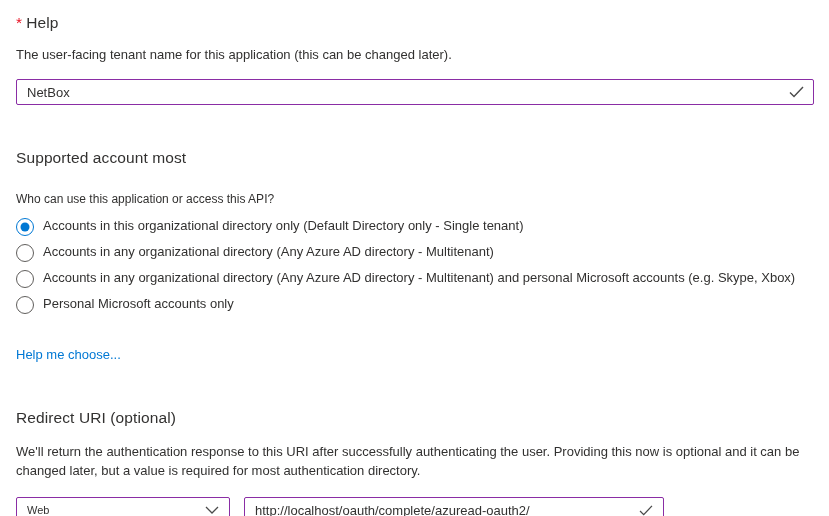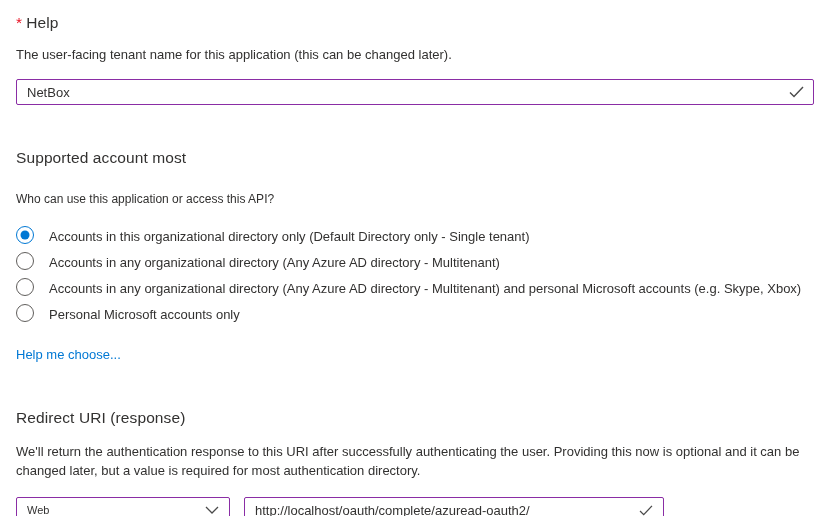--- a/index.html
+++ b/index.html
@@ -68,24 +68,23 @@
   
   #name-heading{margin-top:2px;}
   #name-desc{margin-top:13px;}
   #name-input-box{margin-top:15px;width:798px;}
   
   #account-heading{margin-top:44px;}
   #account-question{margin-top:23px;font-size:12px;}
   .radio-group{margin-top:9px;}
   .radio-row{
     display:flex;
-    align-items:flex-end;
+    align-items:flex-start;
     height:26px;
     cursor:pointer;
-    gap:6px;
   }
   .radio-circle{
     width:18px;height:18px;
     border-radius:50%;
     border:1px solid var(--radio-unselected-border);
     background:#fff;
     flex:0 0 18px;
     position:relative;
   }
   .radio-row.selected .radio-circle{border-color:var(--radio-selected);}
@@ -179,21 +178,21 @@
   </label>
   <label class="radio-row">
     <span class="radio-circle"></span>
     <span class="radio-label">Personal Microsoft accounts only</span>
   </label>
 </div>
 
 <a id="help-link">Help me choose...</a>
 
 
-<div class="section-title" id="redirect-heading">Redirect URI (response)</div>
+<div class="section-title" id="redirect-heading">Redirect URI (optional)</div>
 
 <div class="desc" id="redirect-desc">We'll return the authentication response to this URI after successfully authenticating the user. Providing this now is optional and it can be changed later, but a value is required for most authentication directory.</div>
 
 <div class="uri-row">
   <div id="platform-dropdown">
     <span class="dd-value">Web</span>
     <span class="box-glyph">
       <svg width="14" height="8" viewBox="0 0 14 8">
           <polyline points="1,1 7,7 13,1" fill="none" stroke="#4a4a4a" stroke-width="1.3"></polyline>
         </svg>

